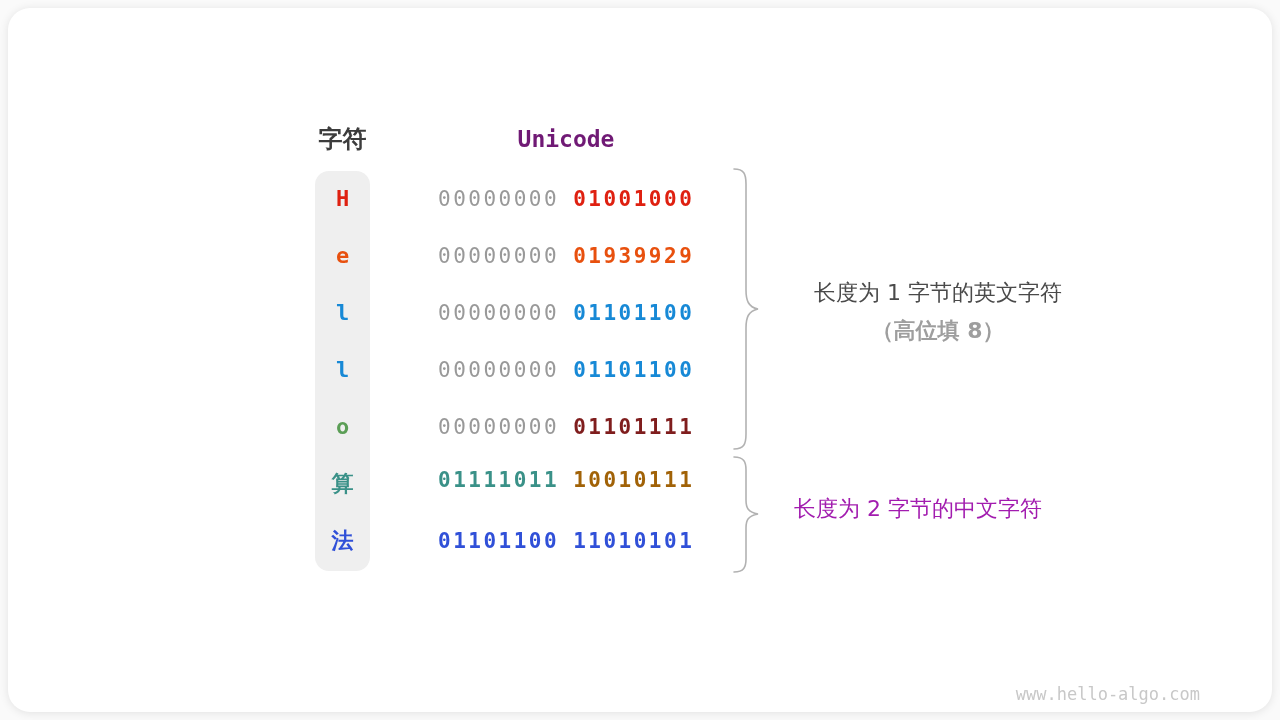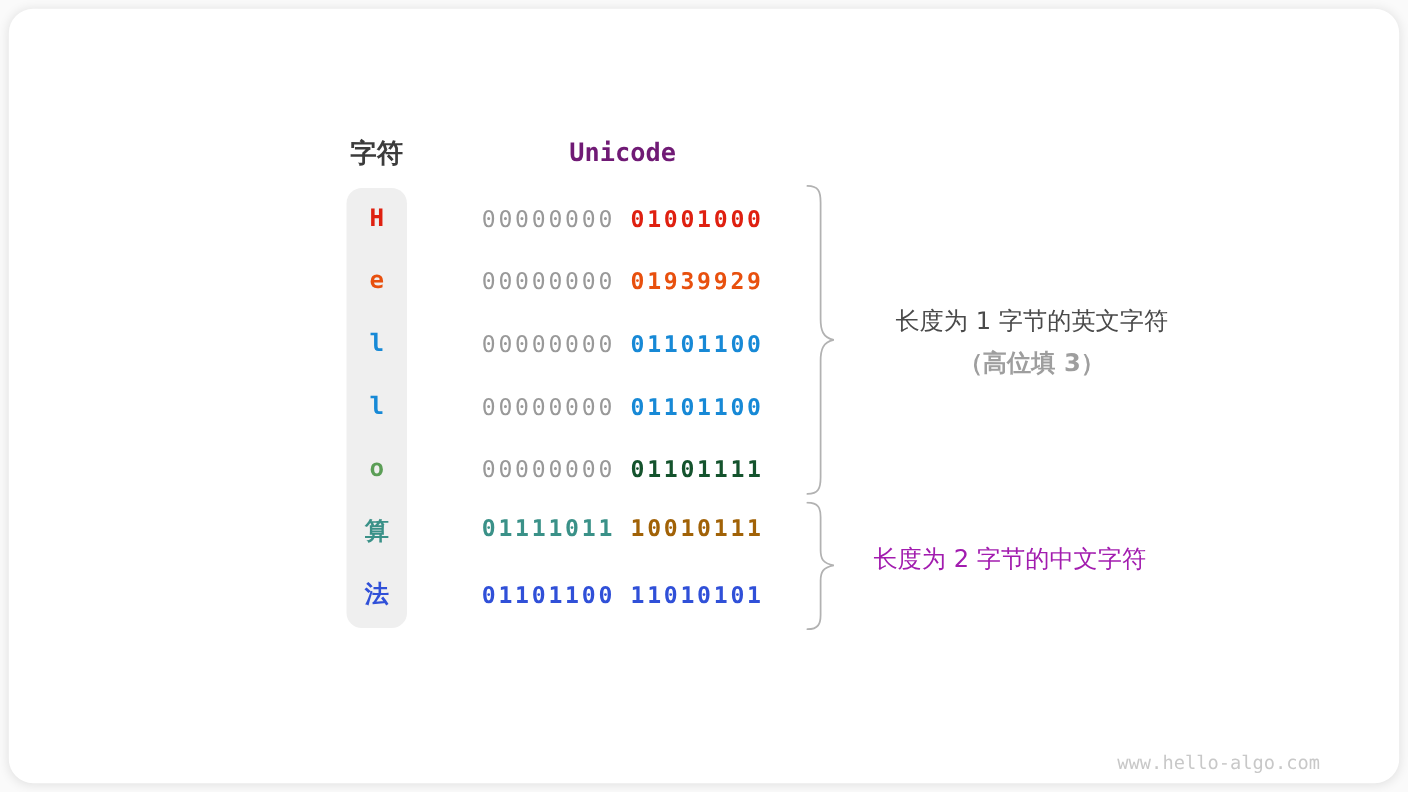--- a/index.html
+++ b/index.html
@@ -127,21 +127,21 @@
         <span class="byte-bold" style="color: rgb(23, 137, 214);">01101100</span>
       </div>
       <div class="row-char" style="top: 362px; color: rgb(23, 137, 214);">l</div>
       <div class="row-bin" style="top: 362px;">
         <span class="byte-gray" style="color: rgb(153, 153, 153);">00000000</span>
         <span class="byte-bold" style="color: rgb(23, 137, 214);">01101100</span>
       </div>
       <div class="row-char" style="top: 419px; color: rgb(91, 158, 86);">o</div>
       <div class="row-bin" style="top: 419px;">
         <span class="byte-gray" style="color: rgb(153, 153, 153);">00000000</span>
-        <span class="byte-bold" style="color: #14532d;">01101111</span>
+        <span class="byte-bold" style="color: #7f1d1d;">01101111</span>
       </div>
       <div class="row-char" style="top: 476px; color: rgb(58, 145, 136);">算</div>
       <div class="row-bin" style="top: 472px;">
         <span class="byte-bold" style="color: rgb(58, 145, 136);">01111011</span>
         <span class="byte-bold" style="color: #a16207;">10010111</span>
       </div>
       <div class="row-char" style="top: 533px; color: rgb(48, 80, 216);">法</div>
       <div class="row-bin" style="top: 533px;">
         <span class="byte-bold" style="color: rgb(48, 80, 216);">01101100</span>
         <span class="byte-bold" style="color: rgb(48, 80, 216);">11010101</span>
@@ -151,20 +151,20 @@
   <svg class="brace" style="left:720px; top:160px;" width="34" height="282" viewBox="0 0 34 282">
     <path d="M6,1 C16,1 18,6 18,16 L18,122 C18,132 20,139 30,141 C20,143 18,150 18,160 L18,266 C18,276 16,281 6,281" fill="none" stroke="#b2b2b2" stroke-width="1.6" stroke-linecap="round"></path>
   </svg>
 
   <svg class="brace" style="left:720px; top:448px;" width="34" height="118" viewBox="0 0 34 118">
     <path d="M6,1 C16,1 18,6 18,14 L18,44 C18,52 20,56 30,58 C20,60 18,64 18,72 L18,103 C18,111 16,116 6,116" fill="none" stroke="#b2b2b2" stroke-width="1.6" stroke-linecap="round"></path>
   </svg>
 
   <div class="annot-1">
     <div>长度为 1 字节的英文字符</div>
-    <div class="sub">（高位填 3）</div>
+    <div class="sub">（高位填 8）</div>
   </div>
 
   <div class="annot-2">长度为 2 字节的中文字符</div>
 
   <div class="watermark">www.hello-algo.com</div>
 
 </div>
 
 </body></html>

